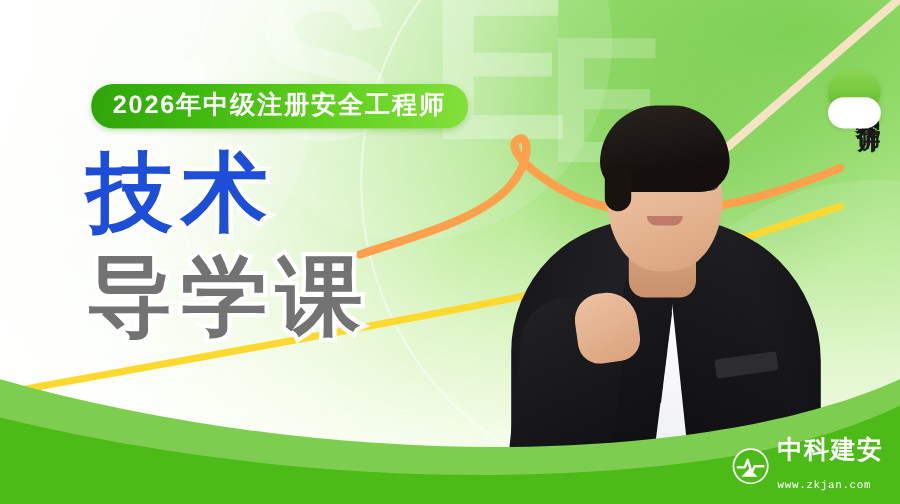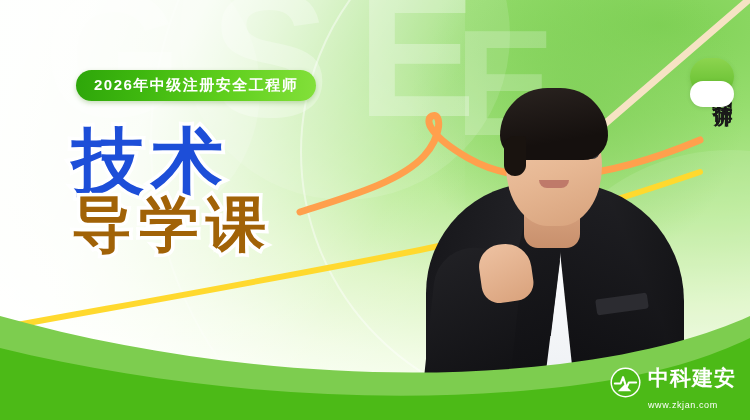--- a/index.html
+++ b/index.html
@@ -271,21 +271,21 @@
 
   
   .badge {
     position: absolute;
     left: 76px;
     top: 70px;
     padding: 7px 18px 9px 18px;
     border-radius: 18px;
     background: linear-gradient(95deg, #2ea60a 0%, #3fb80f 28%, #5fcf1d 62%, #83e03a 100%);
     color: #ffffff;
-    font-size: 15px;
+    font-size: 21px;
     font-weight: bold;
     letter-spacing: 1.5px;
     line-height: 1;
     white-space: nowrap;
     box-shadow: 0 2px 5px rgba(60,130,20,0.28);
   }
 
   .title-block {
     position: absolute;
     left: 72px;
@@ -296,23 +296,23 @@
     font-size: 72px;
     font-weight: bold;
     letter-spacing: 7px;
     color: #1d4ed8;
     -webkit-text-stroke: 7px #ffffff;
     paint-order: stroke fill;
     margin: 0;
     white-space: nowrap;
   }
   .title-line.l2 {
-    margin-top: 1px;
-    font-size: 60px;
-    color: #a16207;
+    margin-top: 19px;
+    font-size: 72px;
+    color: #737373;
   }
 
   .teacher {
     position: absolute;
     right: 16px;
     top: 58px;
     width: 44px;
     display: flex;
     flex-direction: column;
     align-items: center;
@@ -350,22 +350,23 @@
     letter-spacing: 2px;
     box-shadow: 0 1px 4px rgba(0,0,0,0.10);
   }
 
   
   .logo {
     position: absolute;
     right: 14px;
     bottom: 10px;
     display: flex;
-    align-items: flex-start;
+    align-items: center;
     gap: 7px;
+    font-family: Liberation Mono, monospace;
   }
   .logo-mark {
     width: 31px;
     height: 31px;
     flex: 0 0 31px;
   }
   .logo-text { line-height: 1; }
   .logo-name {
     color: #ffffff;
     font-size: 21px;

